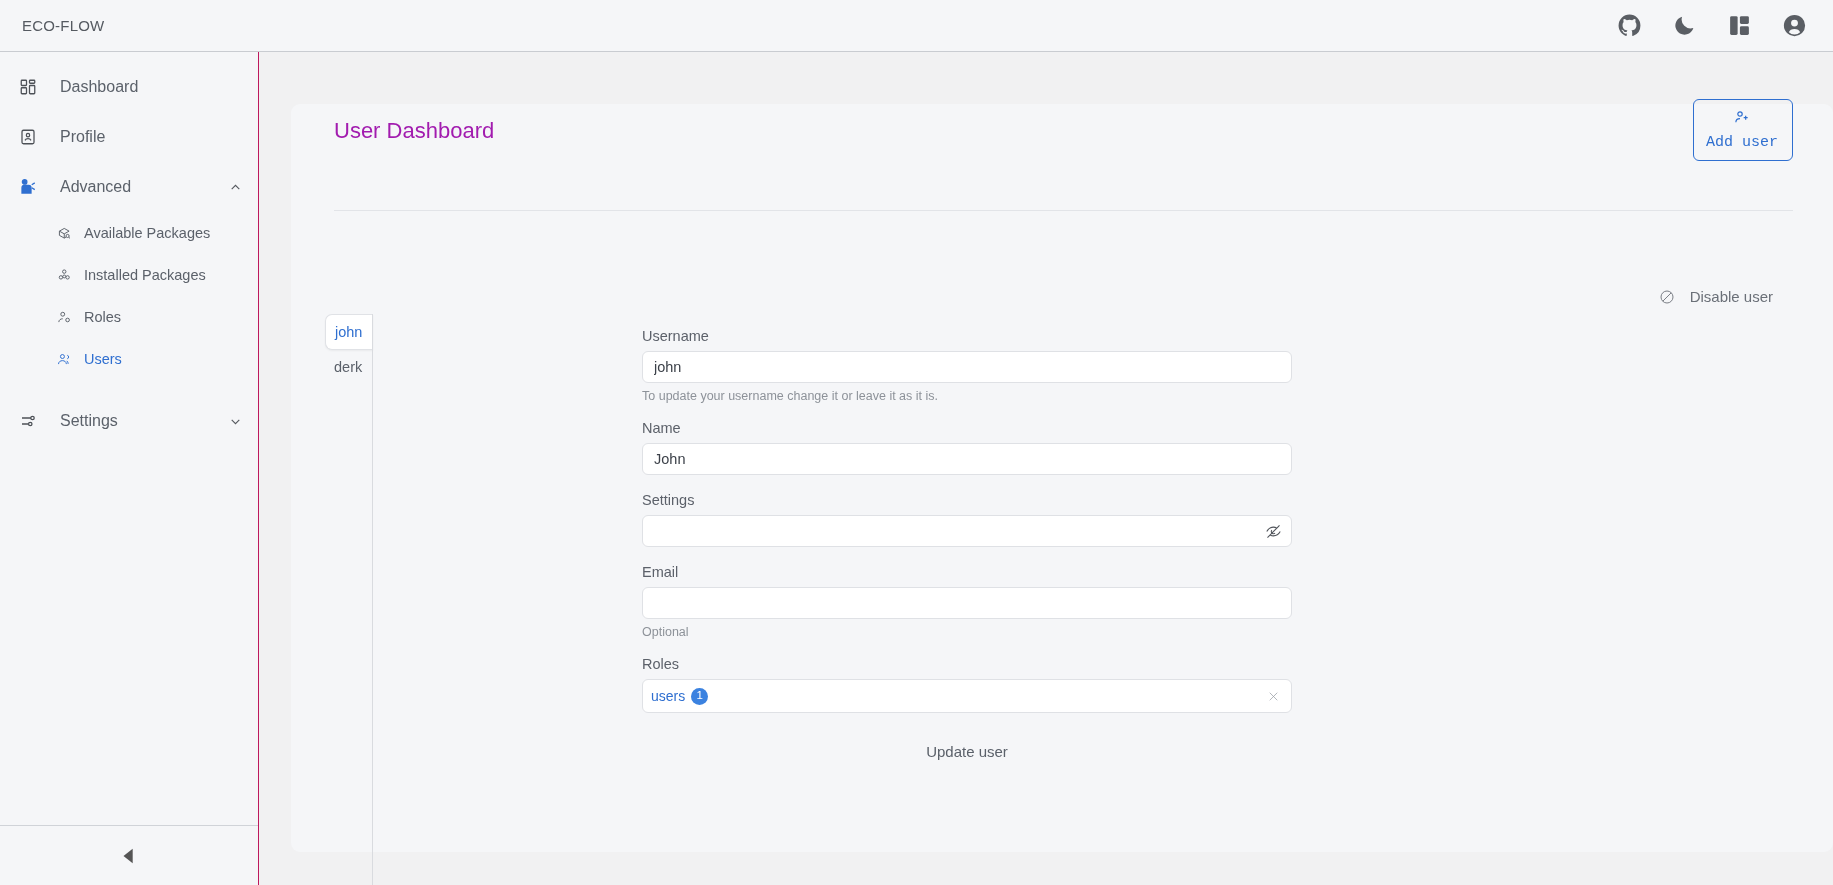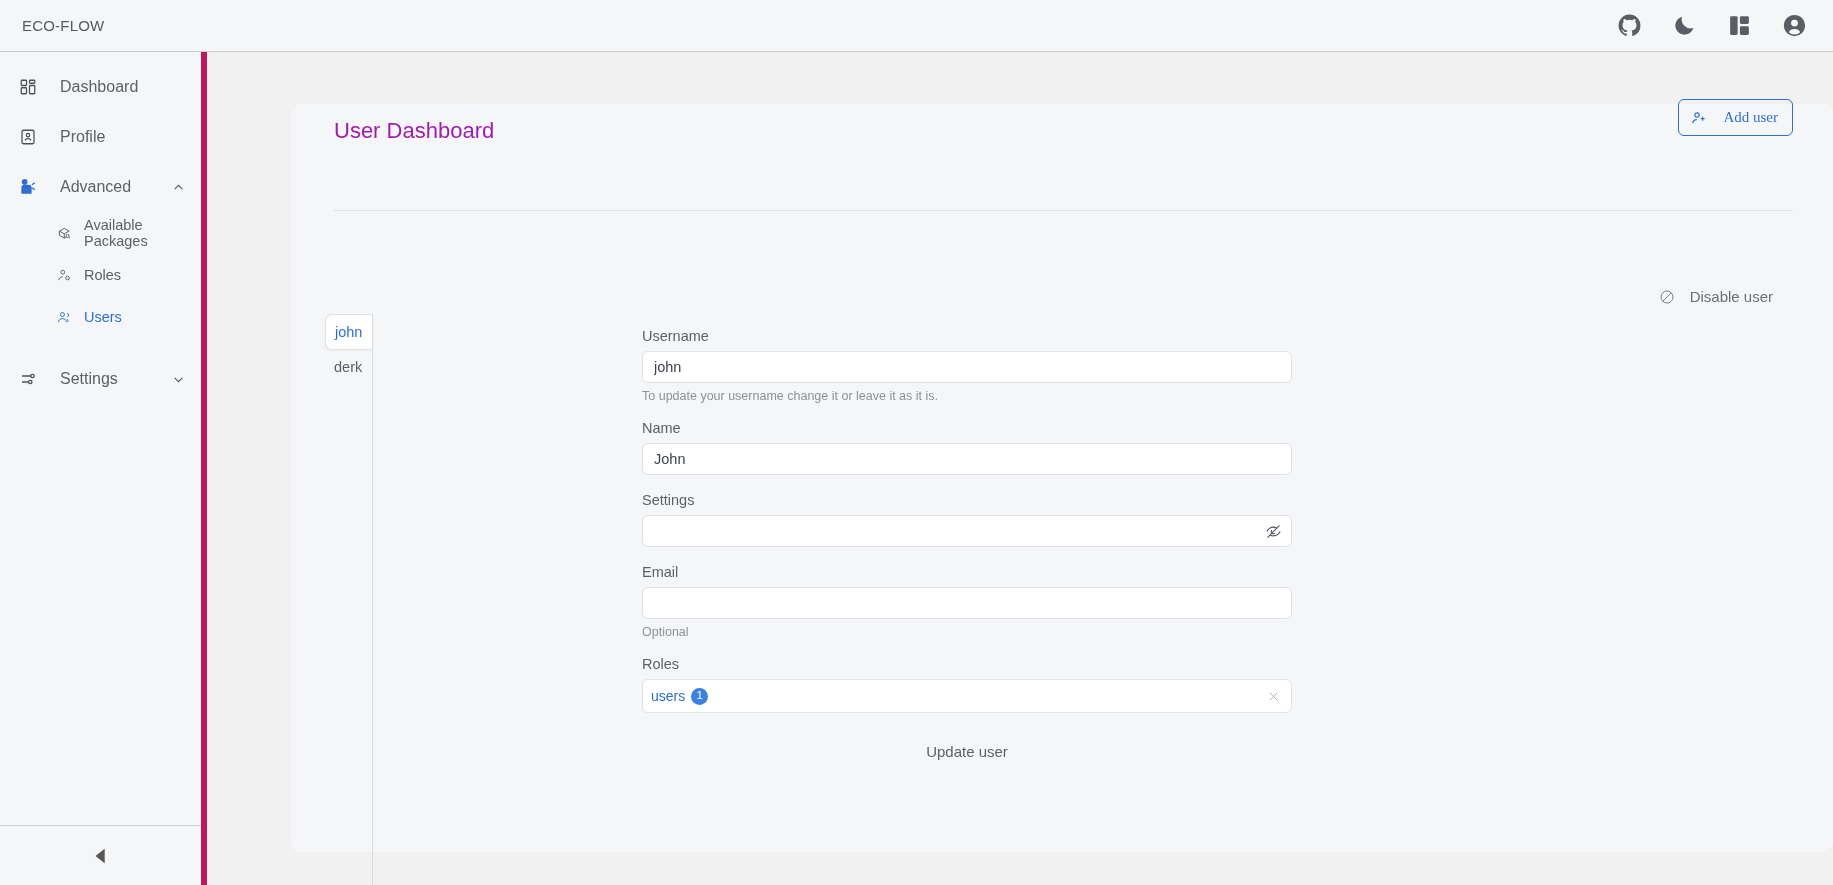--- a/index.html
+++ b/index.html
@@ -28,23 +28,23 @@
   }
   .topbar-actions .ticon {
     width: 25px; height: 25px; color: #5a5e64;
     display: flex; align-items: center; justify-content: center;
     cursor: pointer;
   }
   .topbar-actions .ticon svg { width: 25px; height: 25px; fill: #5a5e64; }
 
   
   .sidebar {
-    position: absolute; top: 52px; left: 0; width: 207px; bottom: 0;
+    position: absolute; top: 52px; left: 0; width: 259px; bottom: 0;
     background: #f5f6f8;
-    border-right: 6px solid #be185d;
+    border-right: 1px solid #be185d;
     display: flex; flex-direction: column;
   }
   .sidebar-scroll { flex: 1; padding-top: 10px; overflow: hidden; }
   .nav-item {
     display: flex; align-items: center;
     height: 50px; padding-left: 18px; padding-right: 16px;
     color: #5b616a; font-size: 16px; cursor: pointer;
     position: relative;
   }
   .nav-item .ni-icon {
@@ -89,25 +89,25 @@
     border-radius: 9px;
     position: relative;
   }
   .card-head {
     height: 54px; display: flex; align-items: center;
     padding: 0 0 0 43px; position: relative; margin-top: 22px;
   }
   .card-title { font-size: 22px; color: #a21caf; font-weight: 400; }
   .add-user-btn {
     position: absolute; right: 40px; top: -5px;
-    display: flex; align-items: center; gap: 16px;
+    display: flex; align-items: center; gap: 9px;
     border: 1px solid #2f6fd0; border-radius: 6px;
     color: #2f6fd0; background: transparent;
     font-size: 15px; padding: 9px 14px 9px 12px;
-    cursor: pointer; font-family: Liberation Serif, serif;
+    cursor: pointer; font-family: Liberation Mono, monospace; flex-direction: column;
   }
   .add-user-btn svg { width: 16px; height: 16px; stroke: #2f6fd0; fill: none; stroke-width: 1.8; }
 
   .card-divider {
     position: absolute; left: 43px; right: 40px; top: 106px;
     height: 1px; background: #e2e4e8;
   }
 
   
   .card-body { position: absolute; top: 107px; left: 0; right: 0; bottom: 0; }
@@ -281,20 +281,31 @@
               <path d="M4 8.5 12 13l8-4.5M12 13v7"></path>
               <circle cx="17.5" cy="16.5" r="2.6"></circle>
               <path d="M19.6 18.6 21.5 20.5"></path>
             </svg>
         </span>
         <span>Available Packages</span>
       </div>
       <div class="sub-item">
         <span class="si-icon">
           <svg viewBox="0 0 24 24">
+              <circle cx="12" cy="6" r="2.8"></circle>
+              <circle cx="6.5" cy="15.5" r="2.8"></circle>
+              <circle cx="17.5" cy="15.5" r="2.8"></circle>
+              <circle cx="12" cy="14" r="2.4"></circle>
+            </svg>
+        </span>
+        <span>Installed Packages</span>
+      </div>
+      <div class="sub-item">
+        <span class="si-icon">
+          <svg viewBox="0 0 24 24">
               <circle cx="9.5" cy="7" r="3.2"></circle>
               <path d="M3 20c0-3.3 2.9-5.5 6.5-5.5"></path>
               <circle cx="17.5" cy="16.5" r="3"></circle>
             </svg>
         </span>
         <span>Roles</span>
       </div>
       <div class="sub-item active">
         <span class="si-icon">
           <svg viewBox="0 0 24 24">

